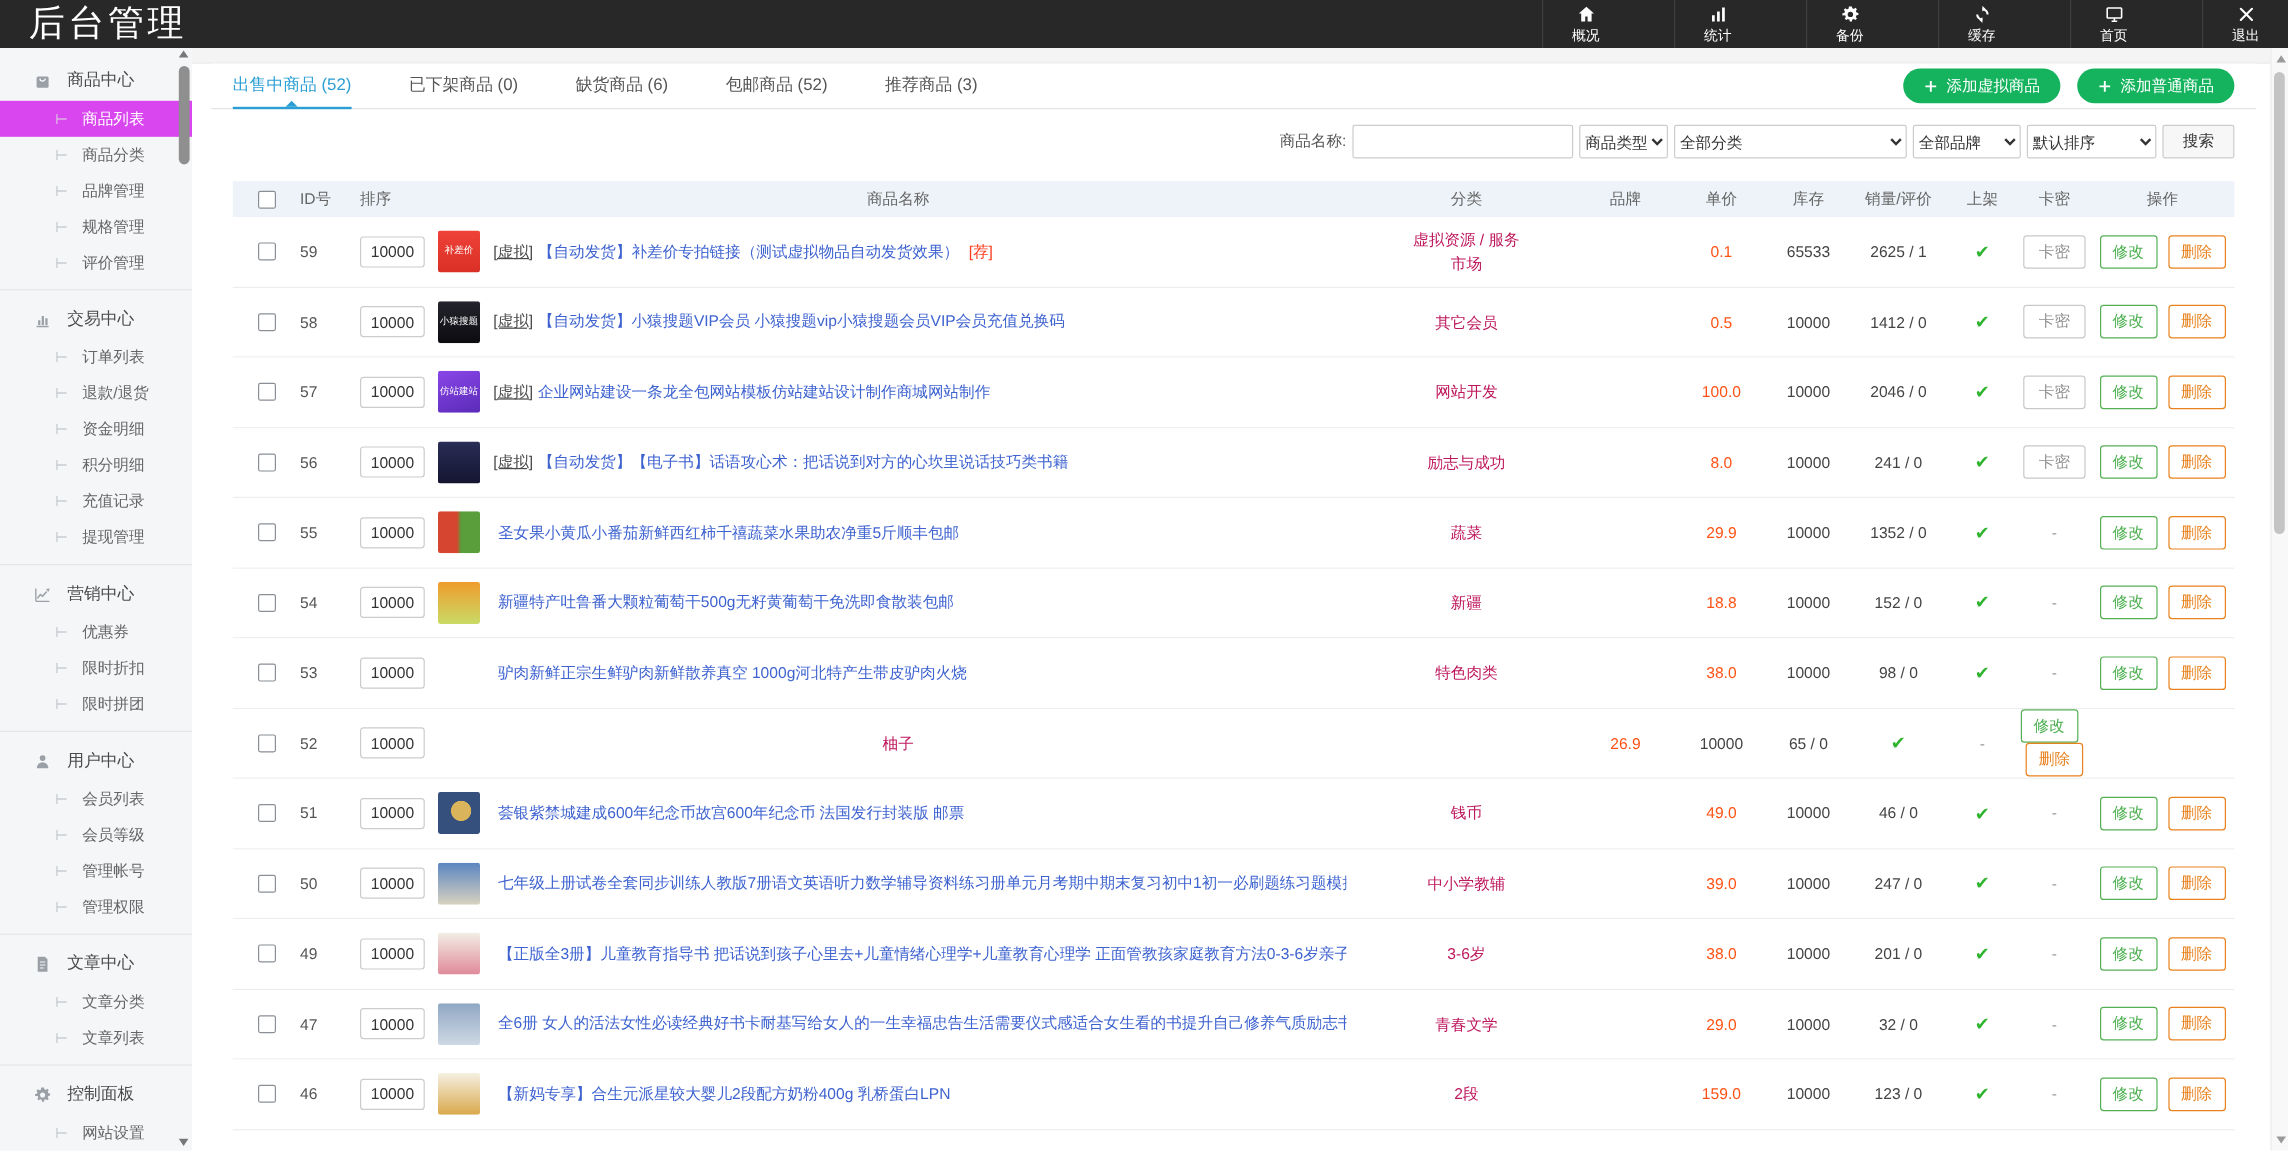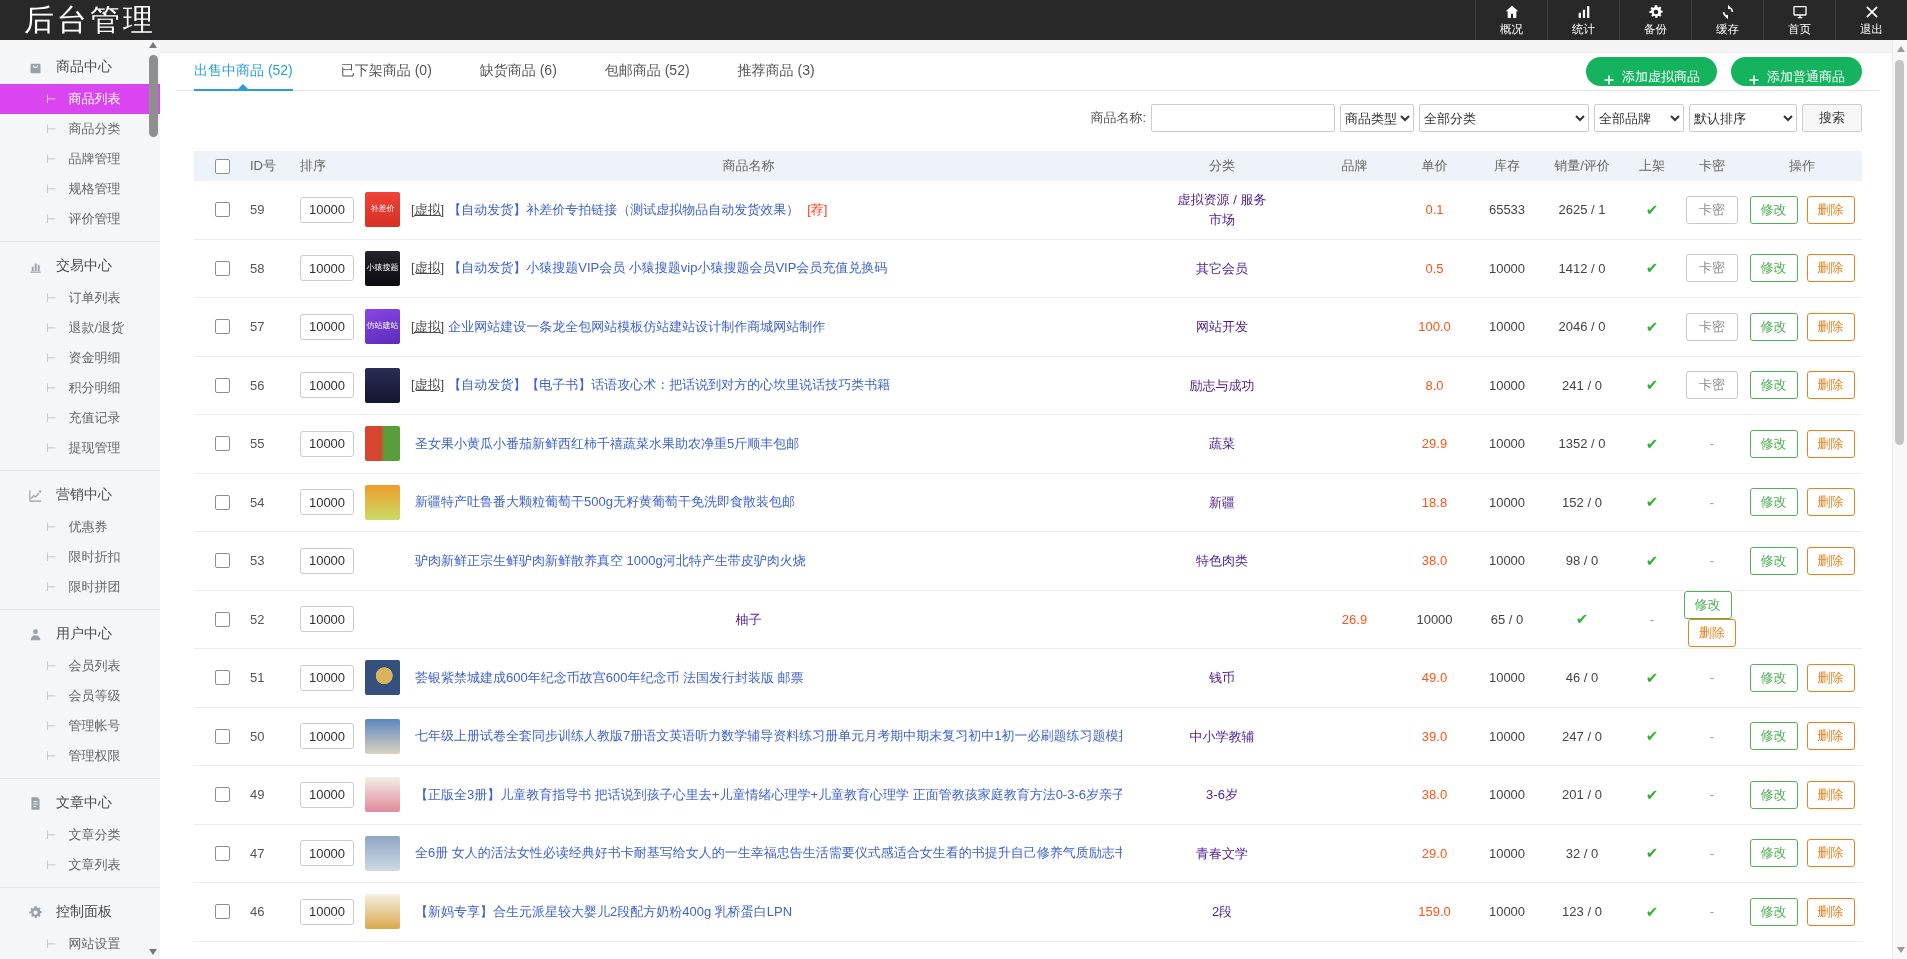--- a/index.html
+++ b/index.html
@@ -3,21 +3,21 @@
 <meta charset="utf-8">
 <style>
   * { margin:0; padding:0; box-sizing:border-box; }
   html,body { width:1907px; height:959px; overflow:hidden; }
   body { font-family:"Liberation Sans","DejaVu Sans",sans-serif; background:#fff; position:relative; font-size:13px; color:#444; }
   svg { display:block; }
 
   
   .topbar { position:absolute; top:0; left:0; width:1907px; height:40px; background:#282828; display:flex; align-items:stretch; z-index:30; }
   .brand { color:#fff; font-size:30px; font-weight:normal; letter-spacing:3px; line-height:40px; padding-left:24px; }
-  .topnav { margin-left:auto; display:flex; }
+  .topnav { margin-left:auto; display:flex;gap:38px; }
   .nav-item { width:72px; display:flex; flex-direction:column; align-items:center; justify-content:center; gap:2px; color:#fff; border-left:1px solid #3f3f3f; cursor:pointer; }
   .nav-ico svg { width:16px; height:16px; color:#fff; }
   .nav-label { font-size:11.5px; }
 
   
   .sidebar { position:absolute; top:40px; left:0; width:160px; bottom:0; background:#f4f6f8; overflow:hidden; padding-top:10px; z-index:10; }
   .side-section + .side-section { border-top:1px solid #e4e7ea; margin-top:7px; padding-top:7px; }
   .side-head { height:34px; display:flex; align-items:center; gap:13px; padding-left:28px; color:#4a4a4a; font-size:14px; cursor:pointer; }
   .side-ico svg { width:15px; height:15px; color:#9aa0a6; }
   .side-item { height:30px; display:flex; align-items:center; padding-left:46px; color:#666; font-size:13px; cursor:pointer; }
@@ -34,28 +34,28 @@
   
   .top-strip { position:absolute; top:40px; left:160px; right:15px; height:13px; background:#f4f4f5; border-bottom:1px solid #ececec; }
   .panel { position:absolute; top:53px; left:176px; width:1704px; bottom:0; background:#fff; }
 
   .tabs-row { height:38px; display:flex; align-items:center; padding:0 18px; border-bottom:1px solid #e3e3e3; }
   .tab { font-size:14px; color:#555; margin-right:48px; height:38px; line-height:34px; position:relative; cursor:pointer; white-space:nowrap; }
   .tab.active { color:#2b9fd5; }
   .tab.active::after { content:""; position:absolute; left:0; right:0; bottom:0; height:2px; background:#2b9fd5; }
   .tab.active .tri { position:absolute; bottom:2px; left:50%; margin-left:-5px; width:0; height:0; border-left:5px solid transparent; border-right:5px solid transparent; border-bottom:5px solid #2b9fd5; }
   .add-btns { margin-left:auto; display:flex; gap:14px; }
-  .btn-green { display:flex; align-items:flex-end; gap:7px; height:29px; padding:0 17px; border:none; border-radius:15px; background:#15b35e; color:#fff; font-size:13px; cursor:pointer; font-family:inherit; }
+  .btn-green { display:flex; align-items:center; gap:7px; height:29px; padding:0 17px; border:none; border-radius:15px; background:#15b35e; color:#fff; font-size:13px; cursor:pointer; font-family:inherit; }
   .btn-green svg { width:12px; height:12px; color:#fff; }
 
   .filter-row { height:46px; display:flex; justify-content:flex-end; align-items:center; gap:5px; padding:8px 18px 0; }
   .filter-row label { color:#555; }
   .inp-name { width:184px; height:28px; border:1px solid #ccc; border-radius:2px; padding:0 6px; font-size:13px; font-family:inherit; }
   .filter-row select { height:28px; border:1px solid #ccc; border-radius:2px; background:#fff; color:#333; font-size:13px; font-family:inherit; }
-  .sel-type { width:74px; } .sel-cat { width:170px; } .sel-brand { width:90px; } .sel-sort { width:108px; }
+  .sel-type { width:74px; } .sel-cat { width:194px; } .sel-brand { width:90px; } .sel-sort { width:108px; }
   .btn-search { height:28px; padding:0 16px; border:1px solid #ccc; border-radius:2px; background:#f7f7f7; color:#333; font-size:13px; cursor:pointer; font-family:inherit; }
 
   
   .table { margin:14px 18px 0; }
   .grid { display:grid; grid-template-columns:56px 50px 65px minmax(0,1fr) 180px 85px 75px 70px 80px 60px 60px 120px; align-items:center; }
   .thead { background:#edf3f8; height:30px; color:#666; }
   .th { text-align:center; } .th.l { text-align:left; }
   .tr { height:58.5px; border-bottom:1px solid #ededee; background:#fff; }
   .td { text-align:center; }
   .c-check { display:flex; justify-content:center; }
@@ -63,21 +63,21 @@
   .c-id { text-align:left; color:#555; }
   .sort-input { width:54px; height:26px; border:1px solid #ccc; border-radius:3px; text-align:center; font-size:13px; color:#333; font-family:inherit; }
   .c-name { display:flex; align-items:center; gap:11px; overflow:hidden; text-align:left; padding-right:10px; }
   .thumb { width:35px; height:35px; border-radius:2px; flex-shrink:0; display:flex; align-items:center; justify-content:center; overflow:hidden; }
   .thumb i { font-style:normal; color:#fff; font-size:8px; line-height:1.1; text-align:center; word-break:break-all; padding:1px; }
   .thumb i:empty { display:none; }
   .pname { white-space:nowrap; overflow:hidden; }
   .pname .prefix { font-style:normal; color:#4a4a4a; margin-right:4px;text-decoration:underline; }
   .pname a { color:#3e63d0; text-decoration:none; cursor:pointer; }
   .pname .badge { font-weight:normal; color:#ff3c1e; margin-left:8px; }
-  .c-cat { white-space:pre-line; line-height:1.5; color:#4c1d95; }
+  .c-cat { white-space:pre-line; line-height:1.5; color:#be185d; }
   .c-price { color:#ff5316; }
   .check { color:#2fb42f; font-size:15px; font-weight:bold; }
   .card { color:#999; }
   .card.is-btn { display:inline-block; border:1px solid #c9c9c9; border-radius:3px; padding:4px 12px; color:#8f8f8f; background:#fff; cursor:pointer; }
   .btn-edit { border:1px solid #55b055; color:#4caf50; background:#fff; border-radius:3px; padding:4px 10px; font-size:13px; cursor:pointer; margin-right:9px; font-family:inherit; }
   .btn-del { border:1px solid #e8821e; color:#e8821e; background:#fff; border-radius:3px; padding:4px 10px; font-size:13px; cursor:pointer; font-family:inherit; }
 
   
   .main-sb { position:absolute; top:40px; right:0; width:15px; bottom:0; background:#f8f8f8; border-left:1px solid #ebebeb; z-index:20; }
   .main-sb .up { position:absolute; top:6px; left:3.5px; width:0; height:0; border-left:4px solid transparent; border-right:4px solid transparent; border-bottom:6px solid #9a9a9a; }

